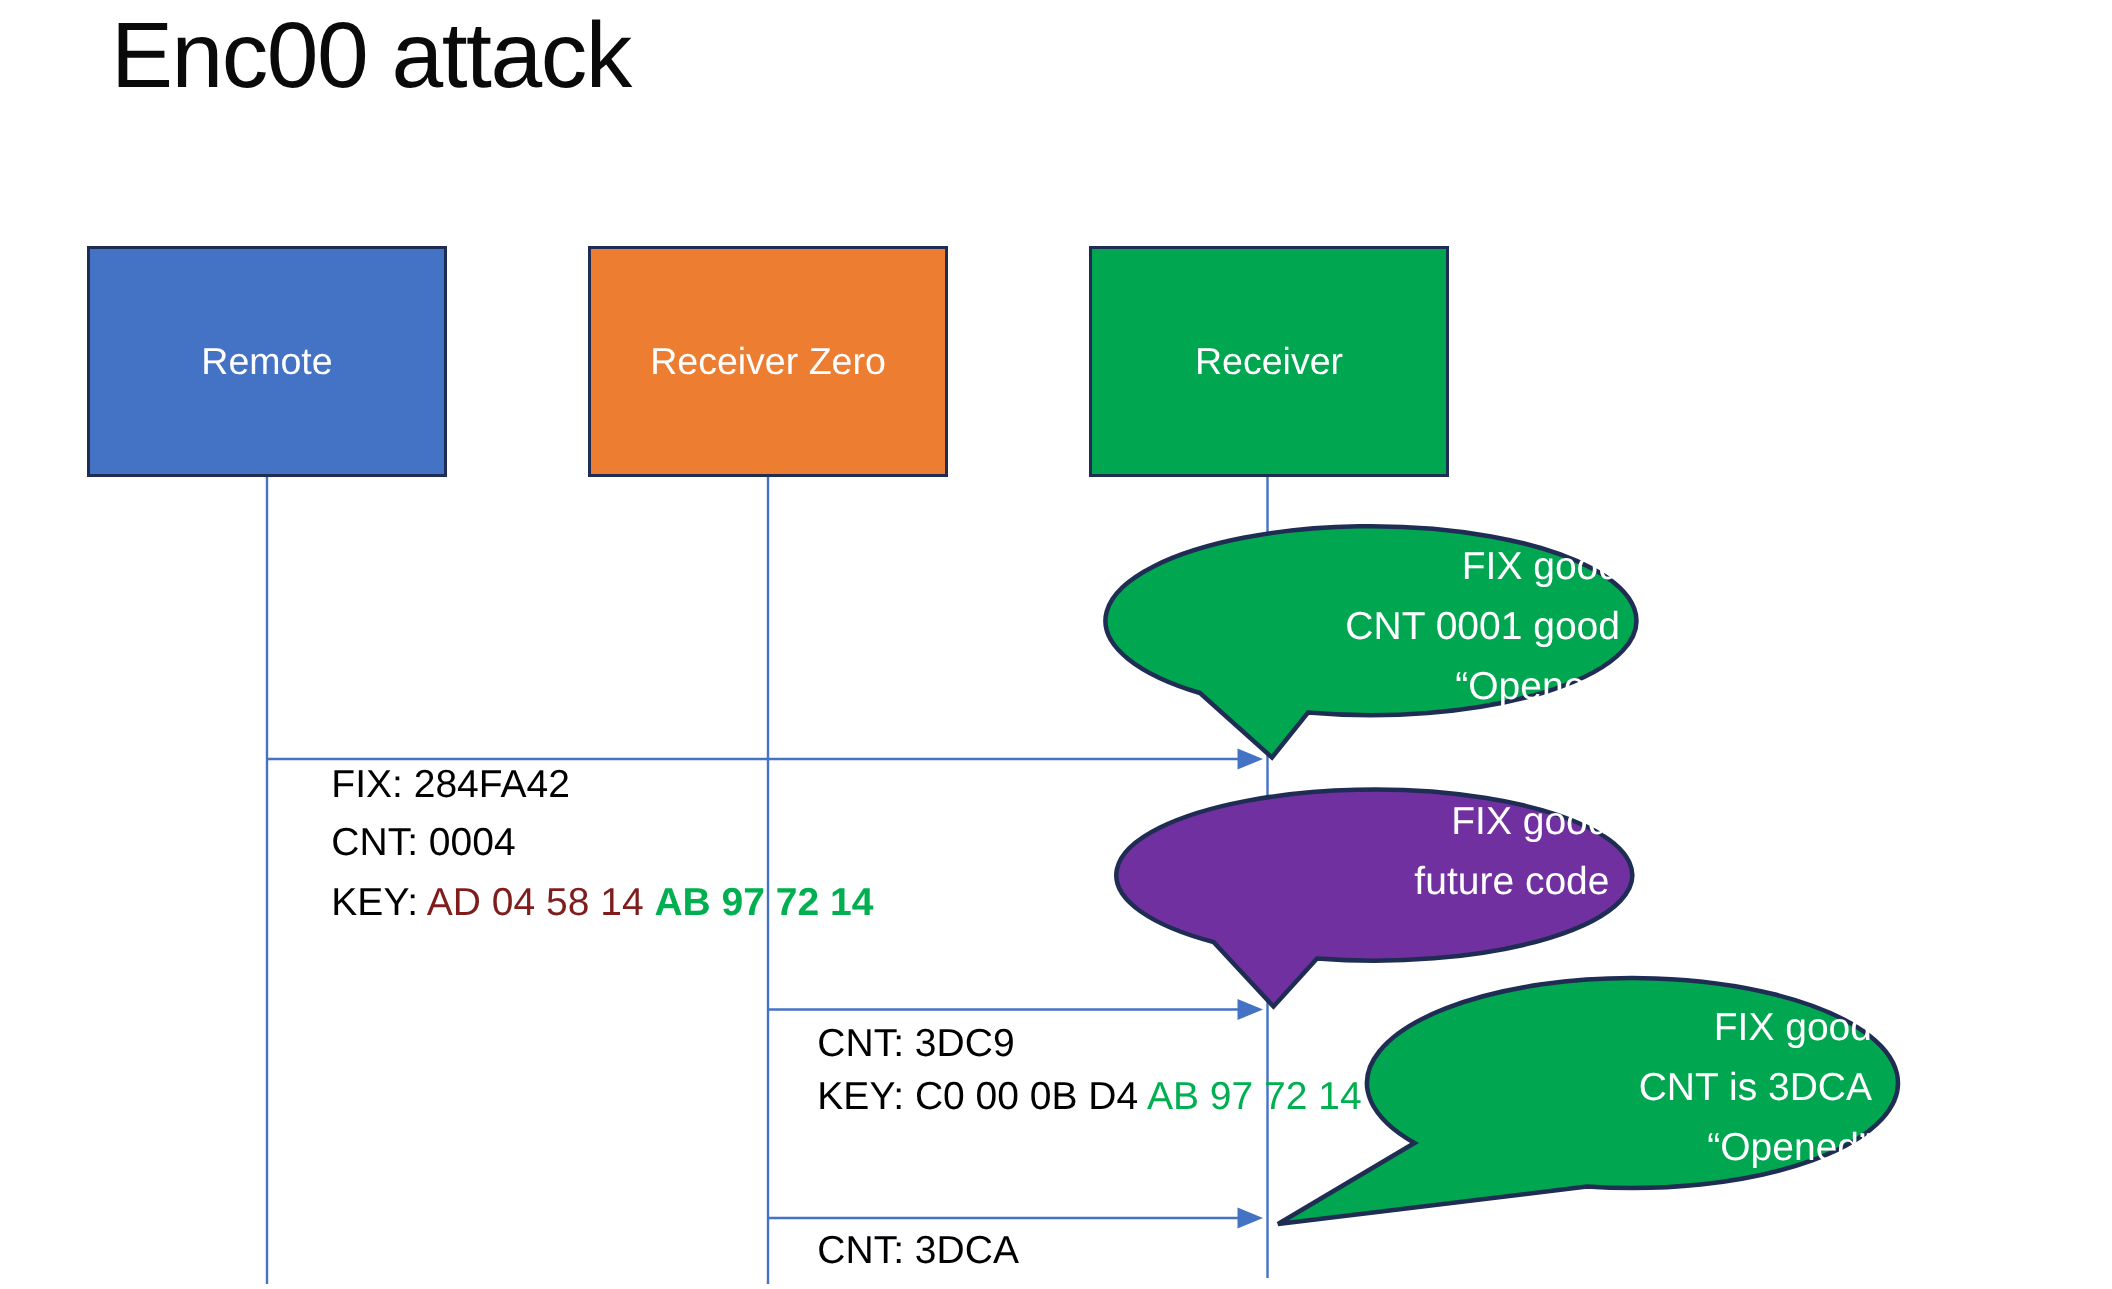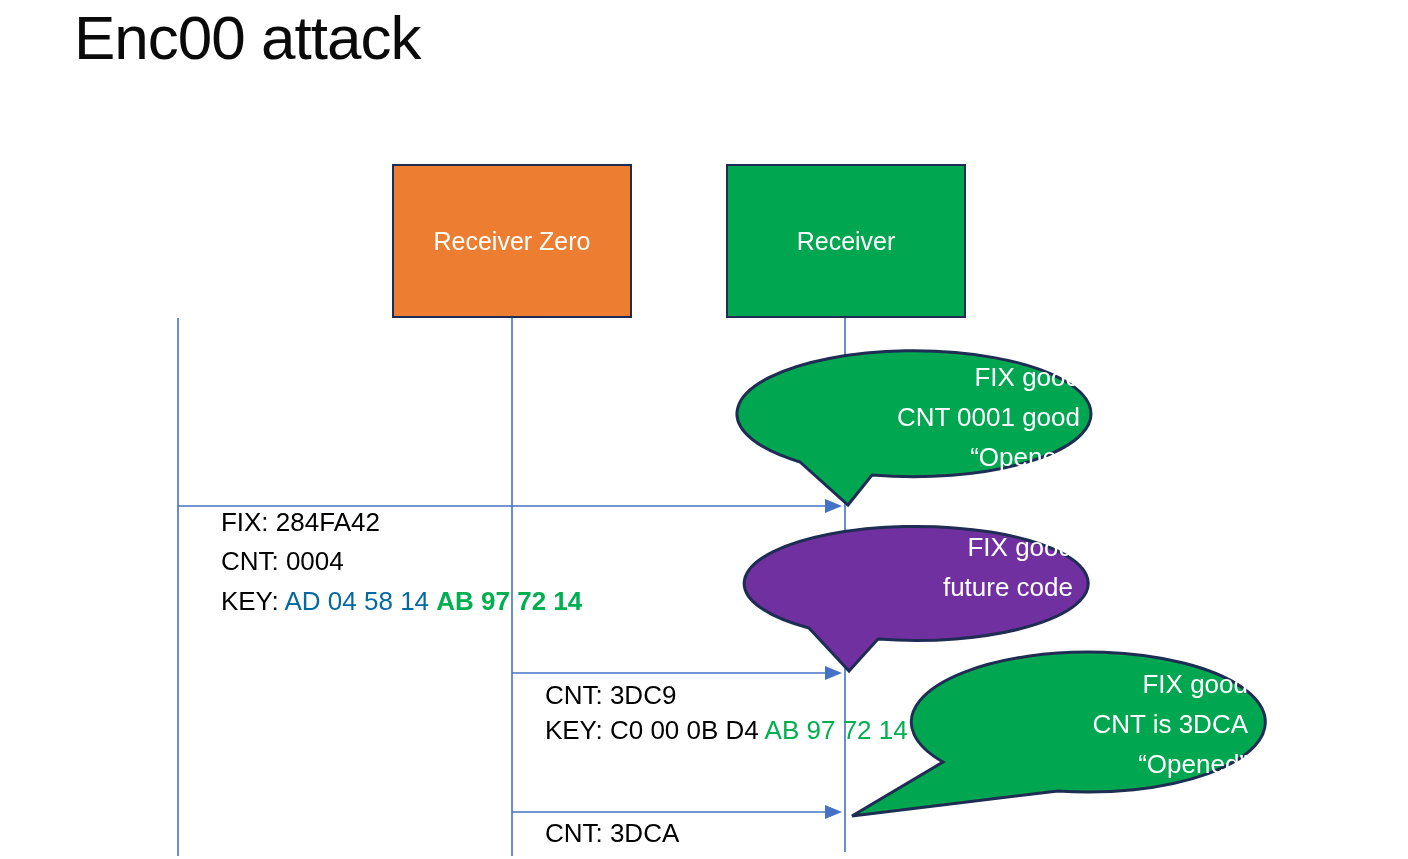--- a/index.html
+++ b/index.html
@@ -45,40 +45,43 @@
   .arrow-head { fill: #4472c4; stroke: none; }
   .bubble { stroke: #1f2d54; stroke-width: 3; }
 
   .msg-text {
     position: absolute;
     font-size: 26px;
     color: #000000;
     white-space: pre;
     line-height: 34px;
   }
-  .key-red   { color: #0369a1; }
+  .key-red   { color: #7f1d1d; }
   .key-green { color: #00b050; }
   .key-green-bold { color: #00b050; font-weight: 700; }
 
   .bubble-text {
     position: absolute;
     width: 320px;
     text-align: right;
     color: #ffffff;
     font-size: 26px;
     line-height: 40px;
   }
 </style>
 </head>
 <body>
 
 <div class="stage">
 
   <h1 class="slide-title">Enc00 attack</h1>
 
+  <div class="actor actor-remote">
+    <span>Remote</span>
+  </div>
   <div class="actor actor-flipper">
     <span>Receiver Zero</span>
   </div>
   <div class="actor actor-receiver">
     <span>Receiver</span>
   </div>
 
   <svg class="canvas" width="1408" height="859" viewBox="0 0 1408 859">
 
     <line class="lifeline" x1="178" y1="318" x2="178" y2="856"></line>

